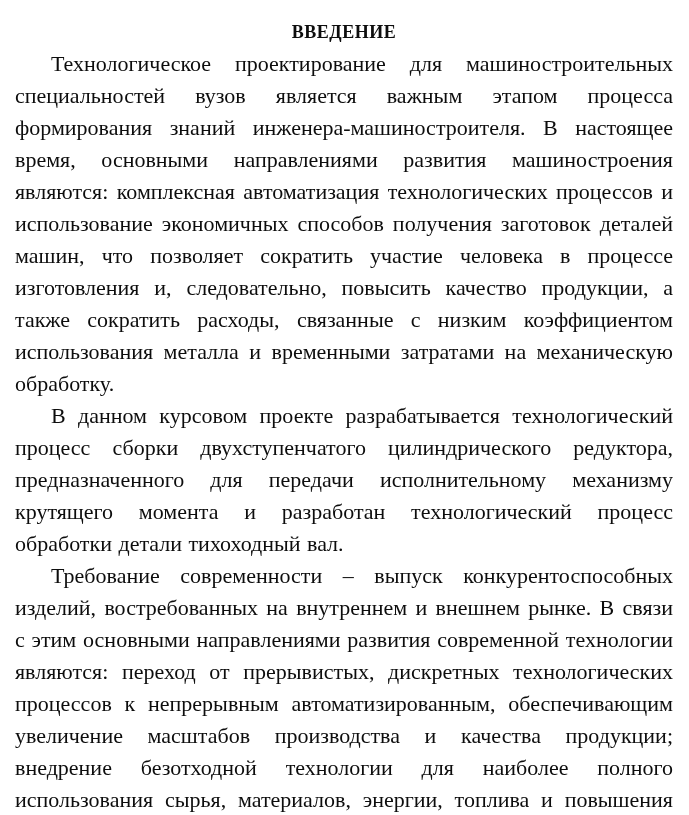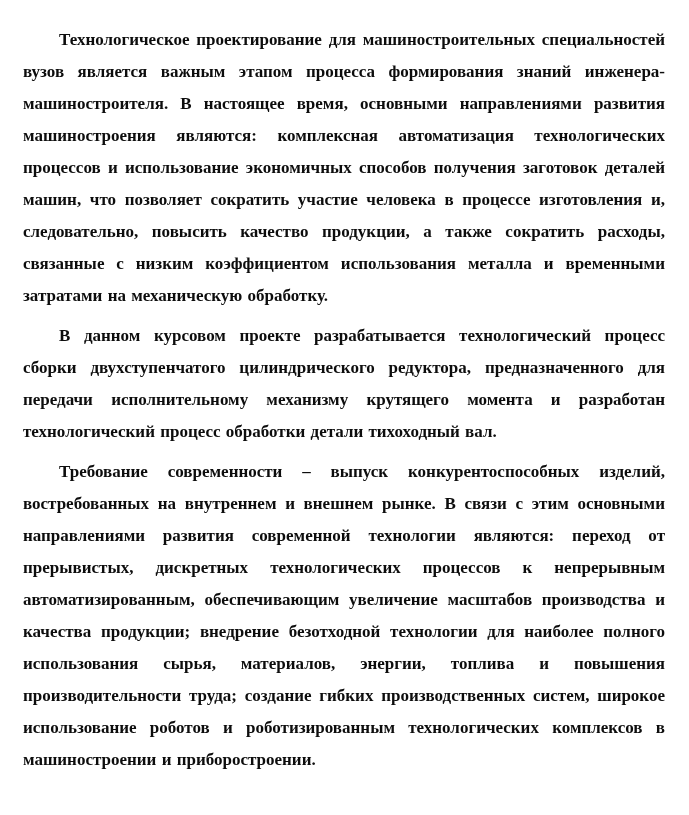--- a/index.html
+++ b/index.html
@@ -20,30 +20,30 @@
   }
   .doc-title {
     margin: 0;
     font-size: 18px;
     line-height: 32px;
     font-weight: bold;
     text-align: center;
     letter-spacing: 0.5px;
   }
   .doc-paragraph {
-    margin: 8px;
-    font-size: 17px;
+    margin: 0;
+    font-size: 22px;
     line-height: 32px;
     text-align: justify;
     text-align-last: left;
     text-indent: 36px;
     word-spacing: 1px;
-    font-weight: bold;
   }
 </style>
 </head>
 <body>
 
 <div class="page">
+  <h1 class="doc-title">ВВЕДЕНИЕ</h1>
   <p class="doc-paragraph">Технологическое проектирование для машиностроительных специальностей вузов является важным этапом процесса формирования знаний инженера-машиностроителя. В настоящее время, основными направлениями развития машиностроения являются: комплексная автоматизация технологических процессов и использование экономичных способов получения заготовок деталей машин, что позволяет сократить участие человека в процессе изготовления и, следовательно, повысить качество продукции, а также сократить расходы, связанные с низким коэффициентом использования металла и временными затратами на механическую обработку.</p>
   <p class="doc-paragraph">В данном курсовом проекте разрабатывается технологический процесс сборки двухступенчатого цилиндрического редуктора, предназначенного для передачи исполнительному механизму крутящего момента и разработан технологический процесс обработки детали тихоходный вал.</p>
   <p class="doc-paragraph">Требование современности – выпуск конкурентоспособных изделий, востребованных на внутреннем и внешнем рынке. В связи с этим основными направлениями развития современной технологии являются: переход от прерывистых, дискретных технологических процессов к непрерывным автоматизированным, обеспечивающим увеличение масштабов производства и качества продукции; внедрение безотходной технологии для наиболее полного использования сырья, материалов, энергии, топлива и повышения производительности труда; создание гибких производственных систем, широкое использование роботов и роботизированным технологических комплексов в машиностроении и приборостроении.</p>
 </div>
 
 </body></html>

